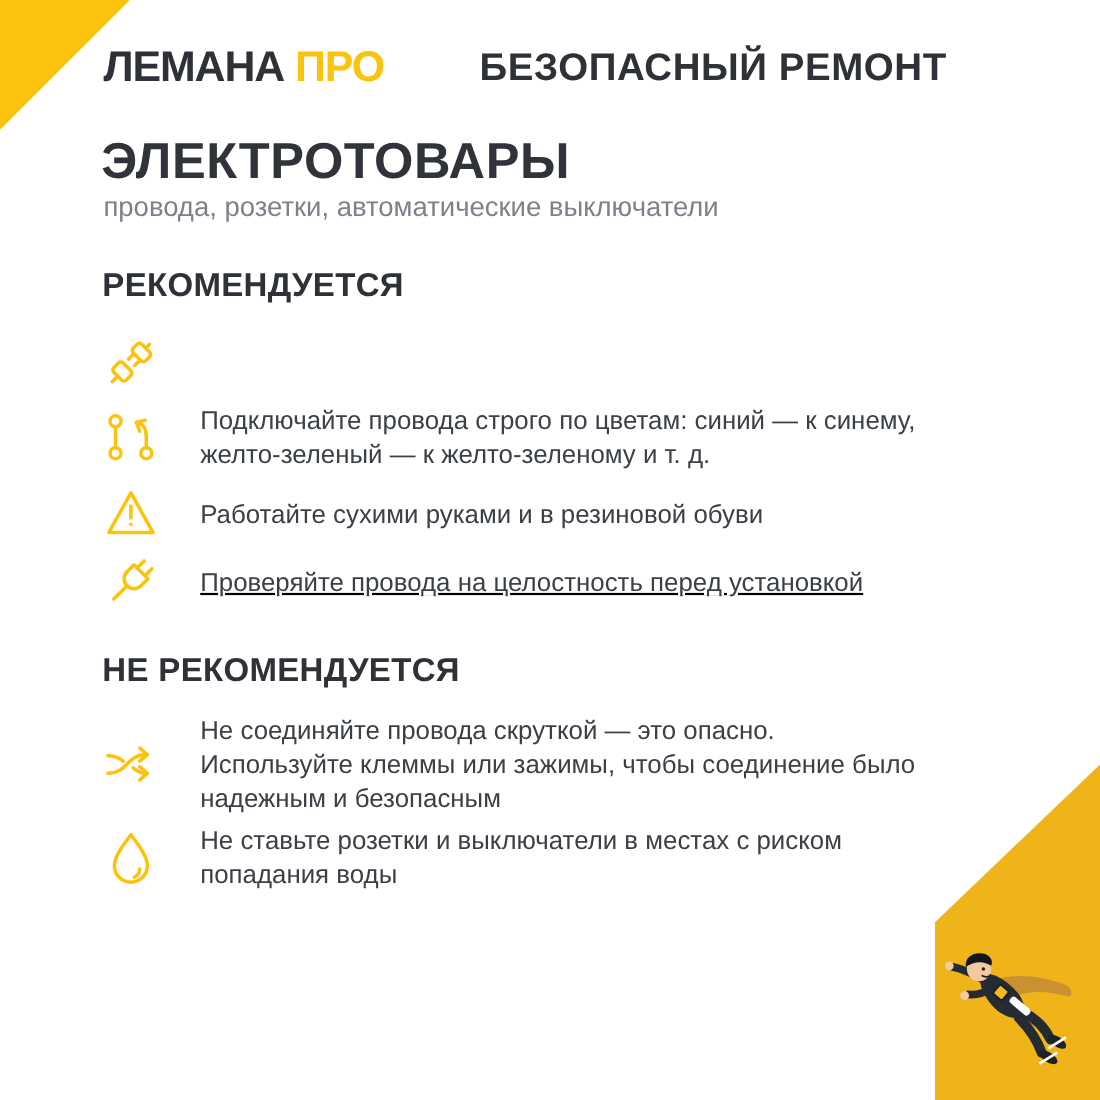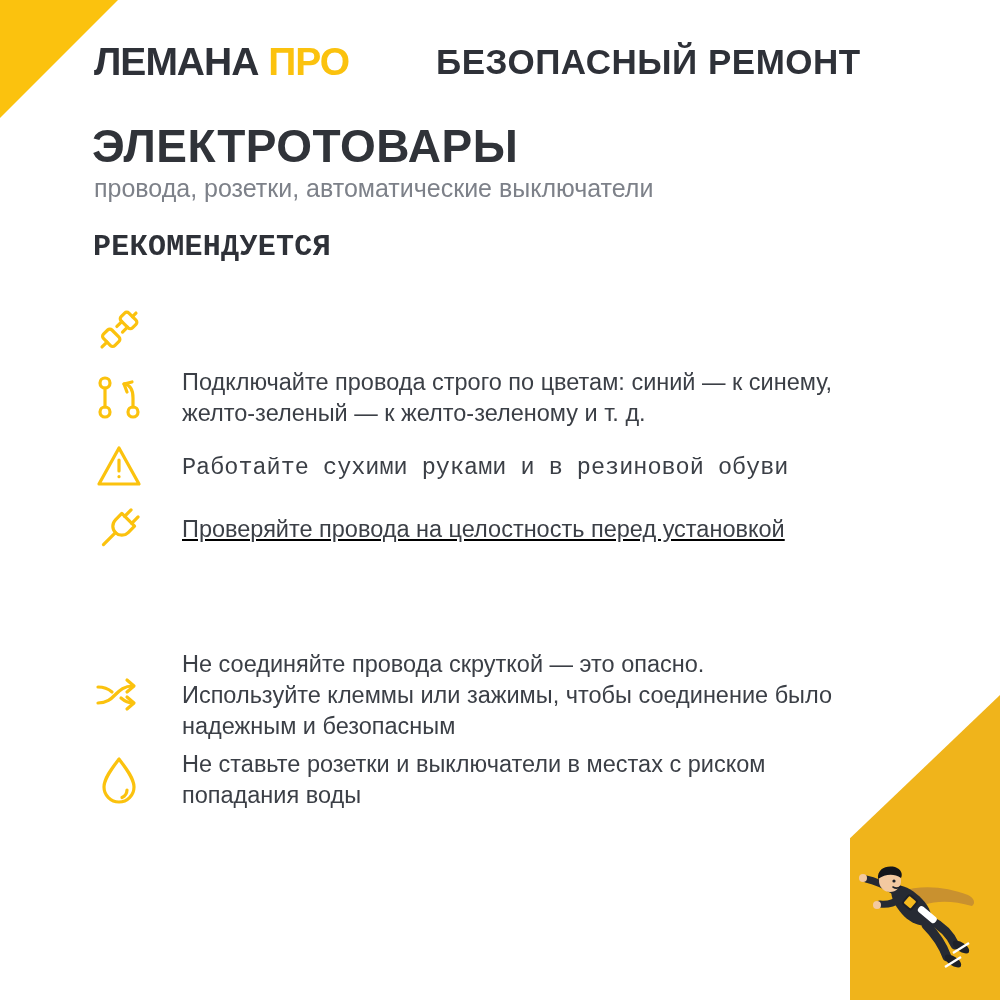--- a/index.html
+++ b/index.html
@@ -72,21 +72,21 @@
       <path d="M50 204 C44 208 37 210 30 209" stroke="#262A33" stroke-width="7" fill="none" stroke-linecap="round"></path>
       <circle cx="27" cy="210" r="4" fill="#F3C9A1"></circle>
 
       <circle cx="40" cy="186" r="11" fill="#F3C9A1"></circle>
       <path d="M28 184 C27 174 36 170 45 172 C51 174 53 179 51 183 C44 178 35 179 28 184 Z" fill="#14161B"></path>
       <circle cx="44" cy="186" r="1.6" fill="#1E2128"></circle>
       <path d="M43 192 q4 2.5 7.5 -0.5" stroke="#1E2128" stroke-width="1.6" fill="none" stroke-linecap="round"></path>
     </svg>
   </div>
 
-<div class="section-heading" style="top: 231px; font-family: Liberation Mono, monospace;">РЕКОМЕНДУЕТСЯ</div>
+<div class="section-heading" style="top: 243px;">РЕКОМЕНДУЕТСЯ</div>
     <div class="item-row" style="top: 296px; height: 68px;">
       <div class="item-icon">
         <svg viewBox="0 0 52 52">
           <g stroke="currentColor" stroke-width="3.2" fill="none" stroke-linecap="round" stroke-linejoin="round" transform="rotate(45 26 26)">
       <line x1="26" y1="2" x2="26" y2="7"></line>
             <rect x="18" y="7" width="16" height="11" rx="3"></rect>
       <line x1="22" y1="18" x2="22" y2="25"></line>
             <line x1="30" y1="18" x2="30" y2="25"></line>
       <rect x="18" y="31" width="16" height="12" rx="3"></rect>
             <line x1="26" y1="43" x2="26" y2="50"></line>
@@ -103,21 +103,21 @@
             <circle cx="12" cy="40" r="5"></circle>
       <circle cx="40" cy="40" r="5"></circle>
             <path d="M40 35 V26 Q40 13 31 12"></path>
       <path d="M31 12 L39 10 M31 12 L34 20"></path>
           </g>
         </svg>
       </div>
       <div class="item-text">Подключайте провода строго по цветам: синий — к синему,
 желто-зеленый — к желто-зеленому и т. д.</div>
     </div>
-    <div class="item-row" style="top: 436px; height: 62px; font-family: Liberation Mono, monospace;">
+    <div class="item-row" style="top: 436px; height: 62px;">
       <div class="item-icon">
         <svg viewBox="0 0 52 52">
           <g stroke="currentColor" stroke-width="3.2" fill="none" stroke-linecap="round" stroke-linejoin="round">
       <path d="M26 7 L46 43 H6 Z"></path>
             <line x1="26" y1="19" x2="26" y2="30"></line>
       <line x1="26" y1="35.5" x2="26" y2="35.7"></line>
           </g>
         </svg>
       </div>
       <div class="item-text">Работайте сухими руками и в резиновой обуви</div>
@@ -128,20 +128,21 @@
           <g stroke="currentColor" stroke-width="3.2" fill="none" stroke-linecap="round" stroke-linejoin="round" transform="rotate(45 26 26)">
       <line x1="21" y1="4" x2="21" y2="13"></line>
             <line x1="31" y1="4" x2="31" y2="13"></line>
       <path d="M17 13 h18 v9 a9 9 0 0 1 -9 9 a9 9 0 0 1 -9 -9 z"></path>
       <line x1="26" y1="31" x2="26" y2="48"></line>
           </g>
         </svg>
       </div>
       <div class="item-text">Проверяйте провода на целостность перед установкой</div>
     </div>
+    <div class="section-heading" style="top: 593px;">НЕ РЕКОМЕНДУЕТСЯ</div>
     <div class="item-row" style="top: 645px; height: 100px;">
       <div class="item-icon">
         <svg viewBox="0 0 52 52">
           <g stroke="currentColor" stroke-width="3.2" fill="none" stroke-linecap="round" stroke-linejoin="round">
       <path d="M5 34 C14 34 18 30 22.5 25.5 C27 21 31 17 40 17"></path>
       <path d="M34 11 L41 17 L34 23"></path>
       <path d="M5 18 C12 18 15.5 20 19 23"></path>
       <path d="M28 29 C31.5 32 35 34 40 34"></path>
       <path d="M34 28 L41 34 L34 40"></path>
           </g>

